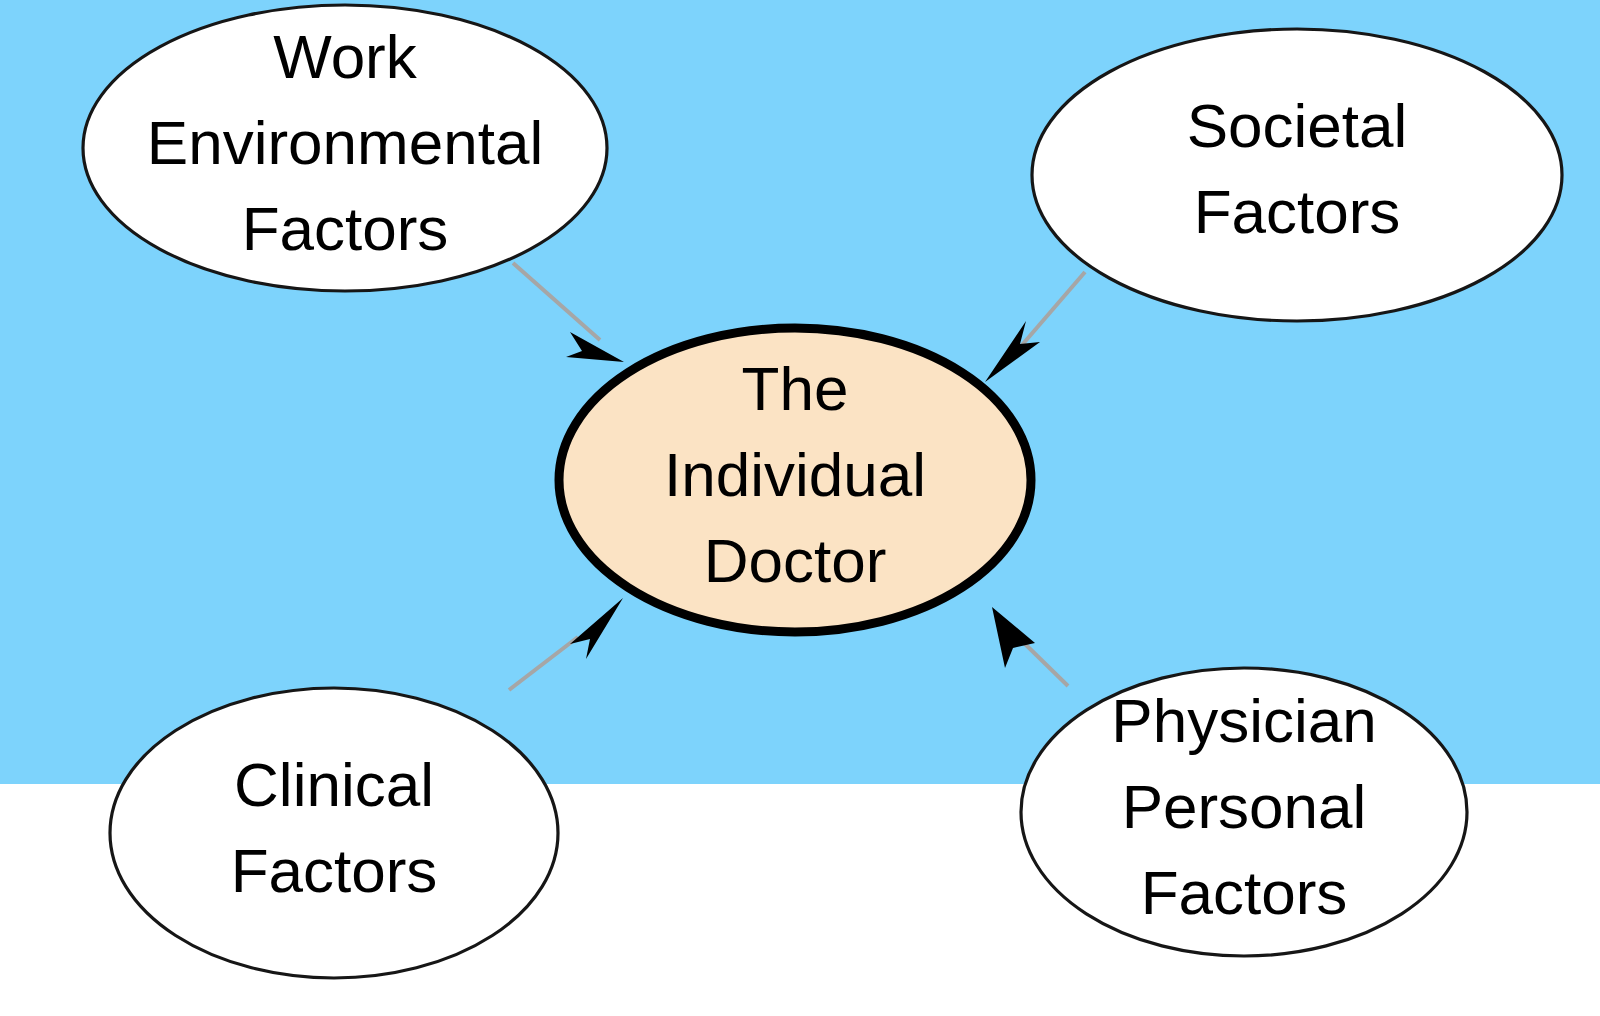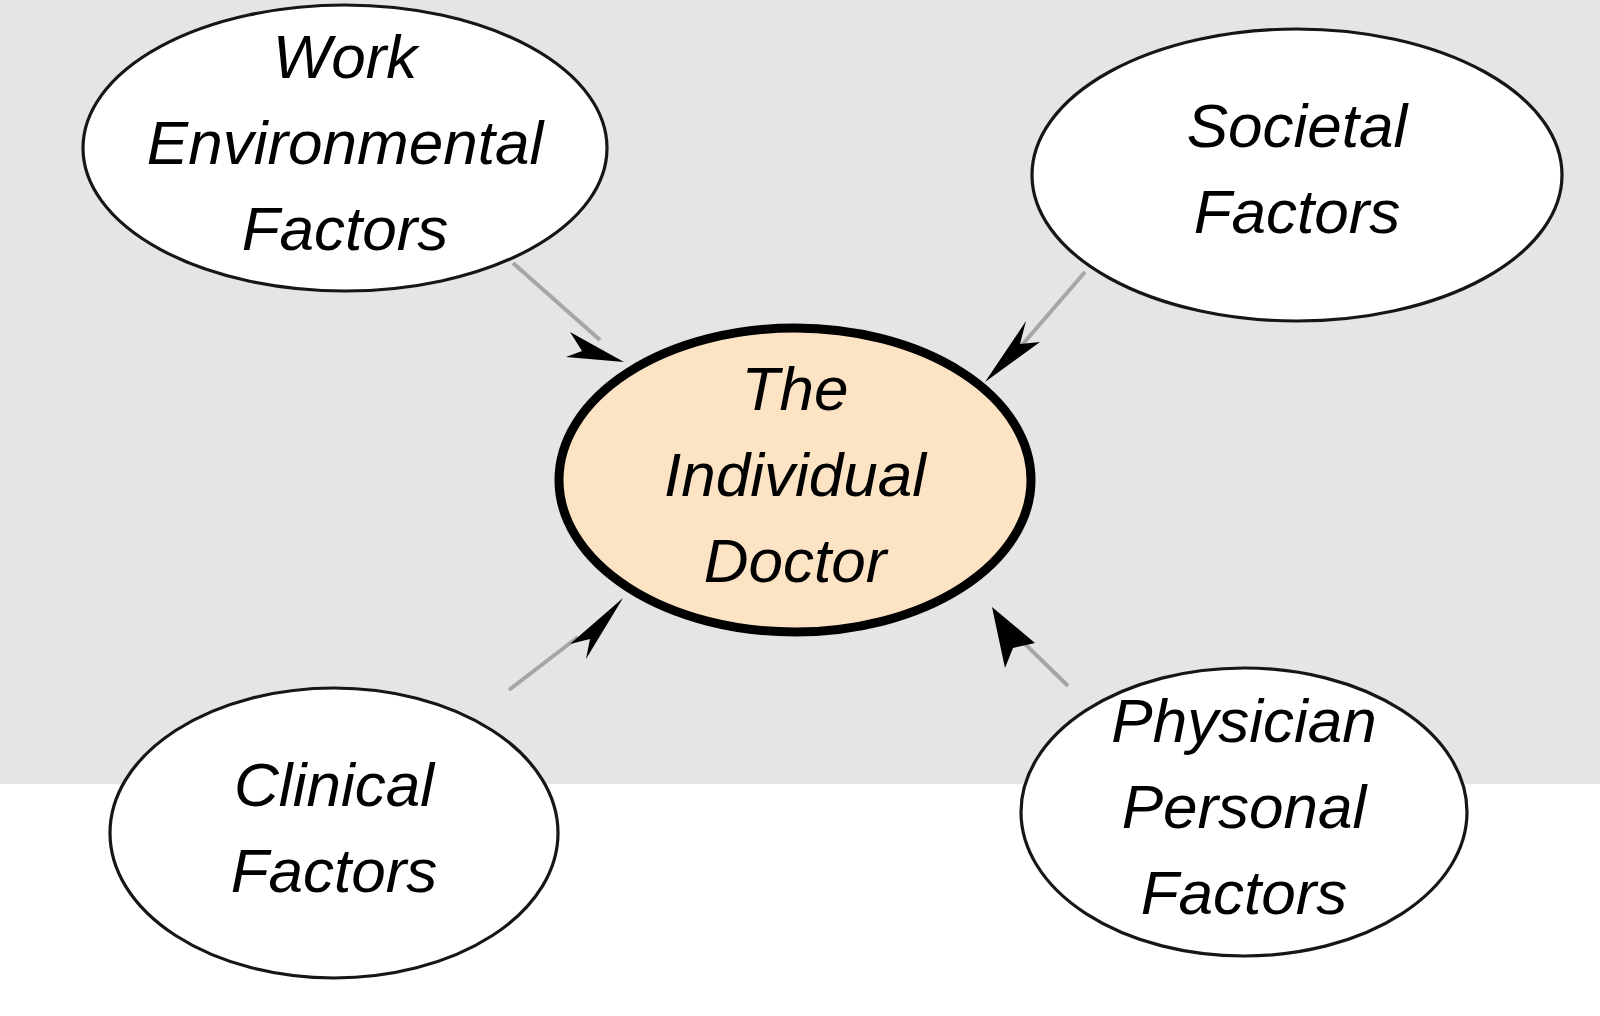--- a/index.html
+++ b/index.html
@@ -11,22 +11,21 @@
   body {
     width: 1600px;
     height: 1016px;
     overflow: hidden;
     font-family: "Liberation Sans", "DejaVu Sans", sans-serif;
   }
   #diagram-root {
     position: relative;
     width: 1600px;
     height: 784px;
-    background: #e5e5e5;
-    font-style: italic;
+    background: #7dd3fc;
   }
   #diagram-svg {
     position: absolute;
     top: 0;
     left: 0;
     width: 1600px;
     height: 1016px;
     display: block;
   }
   .node-label {

